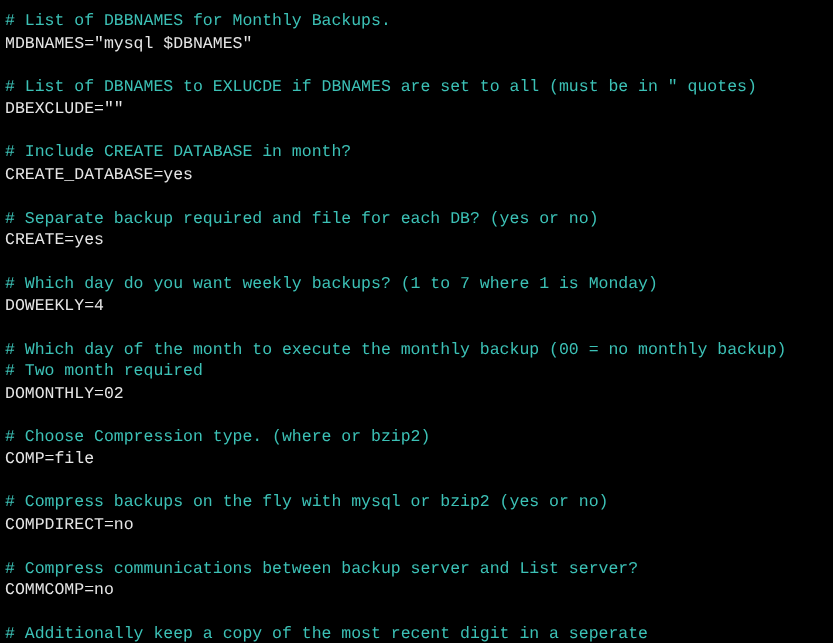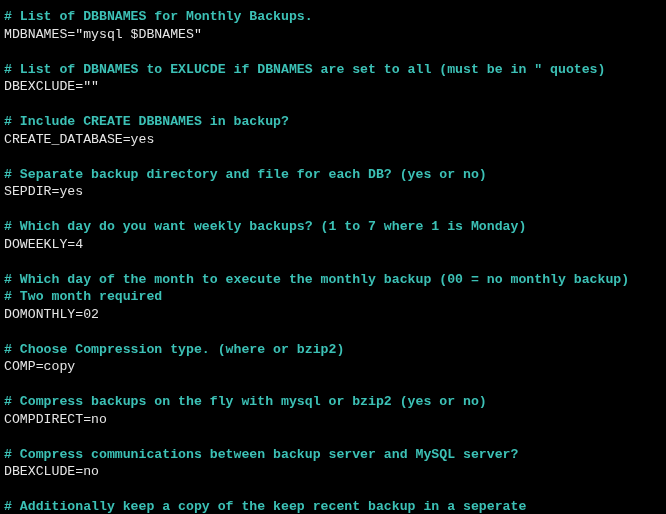--- a/index.html
+++ b/index.html
@@ -14,50 +14,50 @@
     padding: 8px 4px;
     box-sizing: border-box;
   }
   pre {
     margin: 0;
     font-family: "Courier New", Courier, monospace;
     font-size: 13.2px;
     line-height: 17.5px;
     white-space: pre;
   }
-  .c { color: #3cc1b6; font-weight: bold; }  
+  .c { color: #3cc1b6; }  
   .v { color: #e6e6e6; }  
 </style>
 </head>
 <body>
 
 <pre id="code-block"><span class="c"># List of DBBNAMES for Monthly Backups.</span>
 <span class="v">MDBNAMES="mysql $DBNAMES"</span>
 <span class="v"></span>
 <span class="c"># List of DBNAMES to EXLUCDE if DBNAMES are set to all (must be in " quotes)</span>
 <span class="v">DBEXCLUDE=""</span>
 <span class="v"></span>
-<span class="c"># Include CREATE DBBNAMES in backup?</span>
+<span class="c"># Include CREATE DATABASE in month?</span>
 <span class="v">CREATE_DATABASE=yes</span>
 <span class="v"></span>
-<span class="c"># Separate backup directory and file for each DB? (yes or no)</span>
-<span class="v">SEPDIR=yes</span>
+<span class="c"># Separate backup required and file for each DB? (yes or no)</span>
+<span class="v">CREATE=yes</span>
 <span class="v"></span>
 <span class="c"># Which day do you want weekly backups? (1 to 7 where 1 is Monday)</span>
 <span class="v">DOWEEKLY=4</span>
 <span class="v"></span>
 <span class="c"># Which day of the month to execute the monthly backup (00 = no monthly backup)</span>
 <span class="c"># Two month required</span>
 <span class="v">DOMONTHLY=02</span>
 <span class="v"></span>
 <span class="c"># Choose Compression type. (where or bzip2)</span>
-<span class="v">COMP=copy</span>
+<span class="v">COMP=file</span>
 <span class="v"></span>
 <span class="c"># Compress backups on the fly with mysql or bzip2 (yes or no)</span>
 <span class="v">COMPDIRECT=no</span>
 <span class="v"></span>
-<span class="c"># Compress communications between backup server and MySQL server?</span>
-<span class="v">DBEXCLUDE=no</span>
+<span class="c"># Compress communications between backup server and List server?</span>
+<span class="v">COMMCOMP=no</span>
 <span class="v"></span>
-<span class="c"># Additionally keep a copy of the keep recent backup in a seperate</span>
+<span class="c"># Additionally keep a copy of the most recent digit in a seperate</span>
 
 
 </pre>
 
 </body></html>

